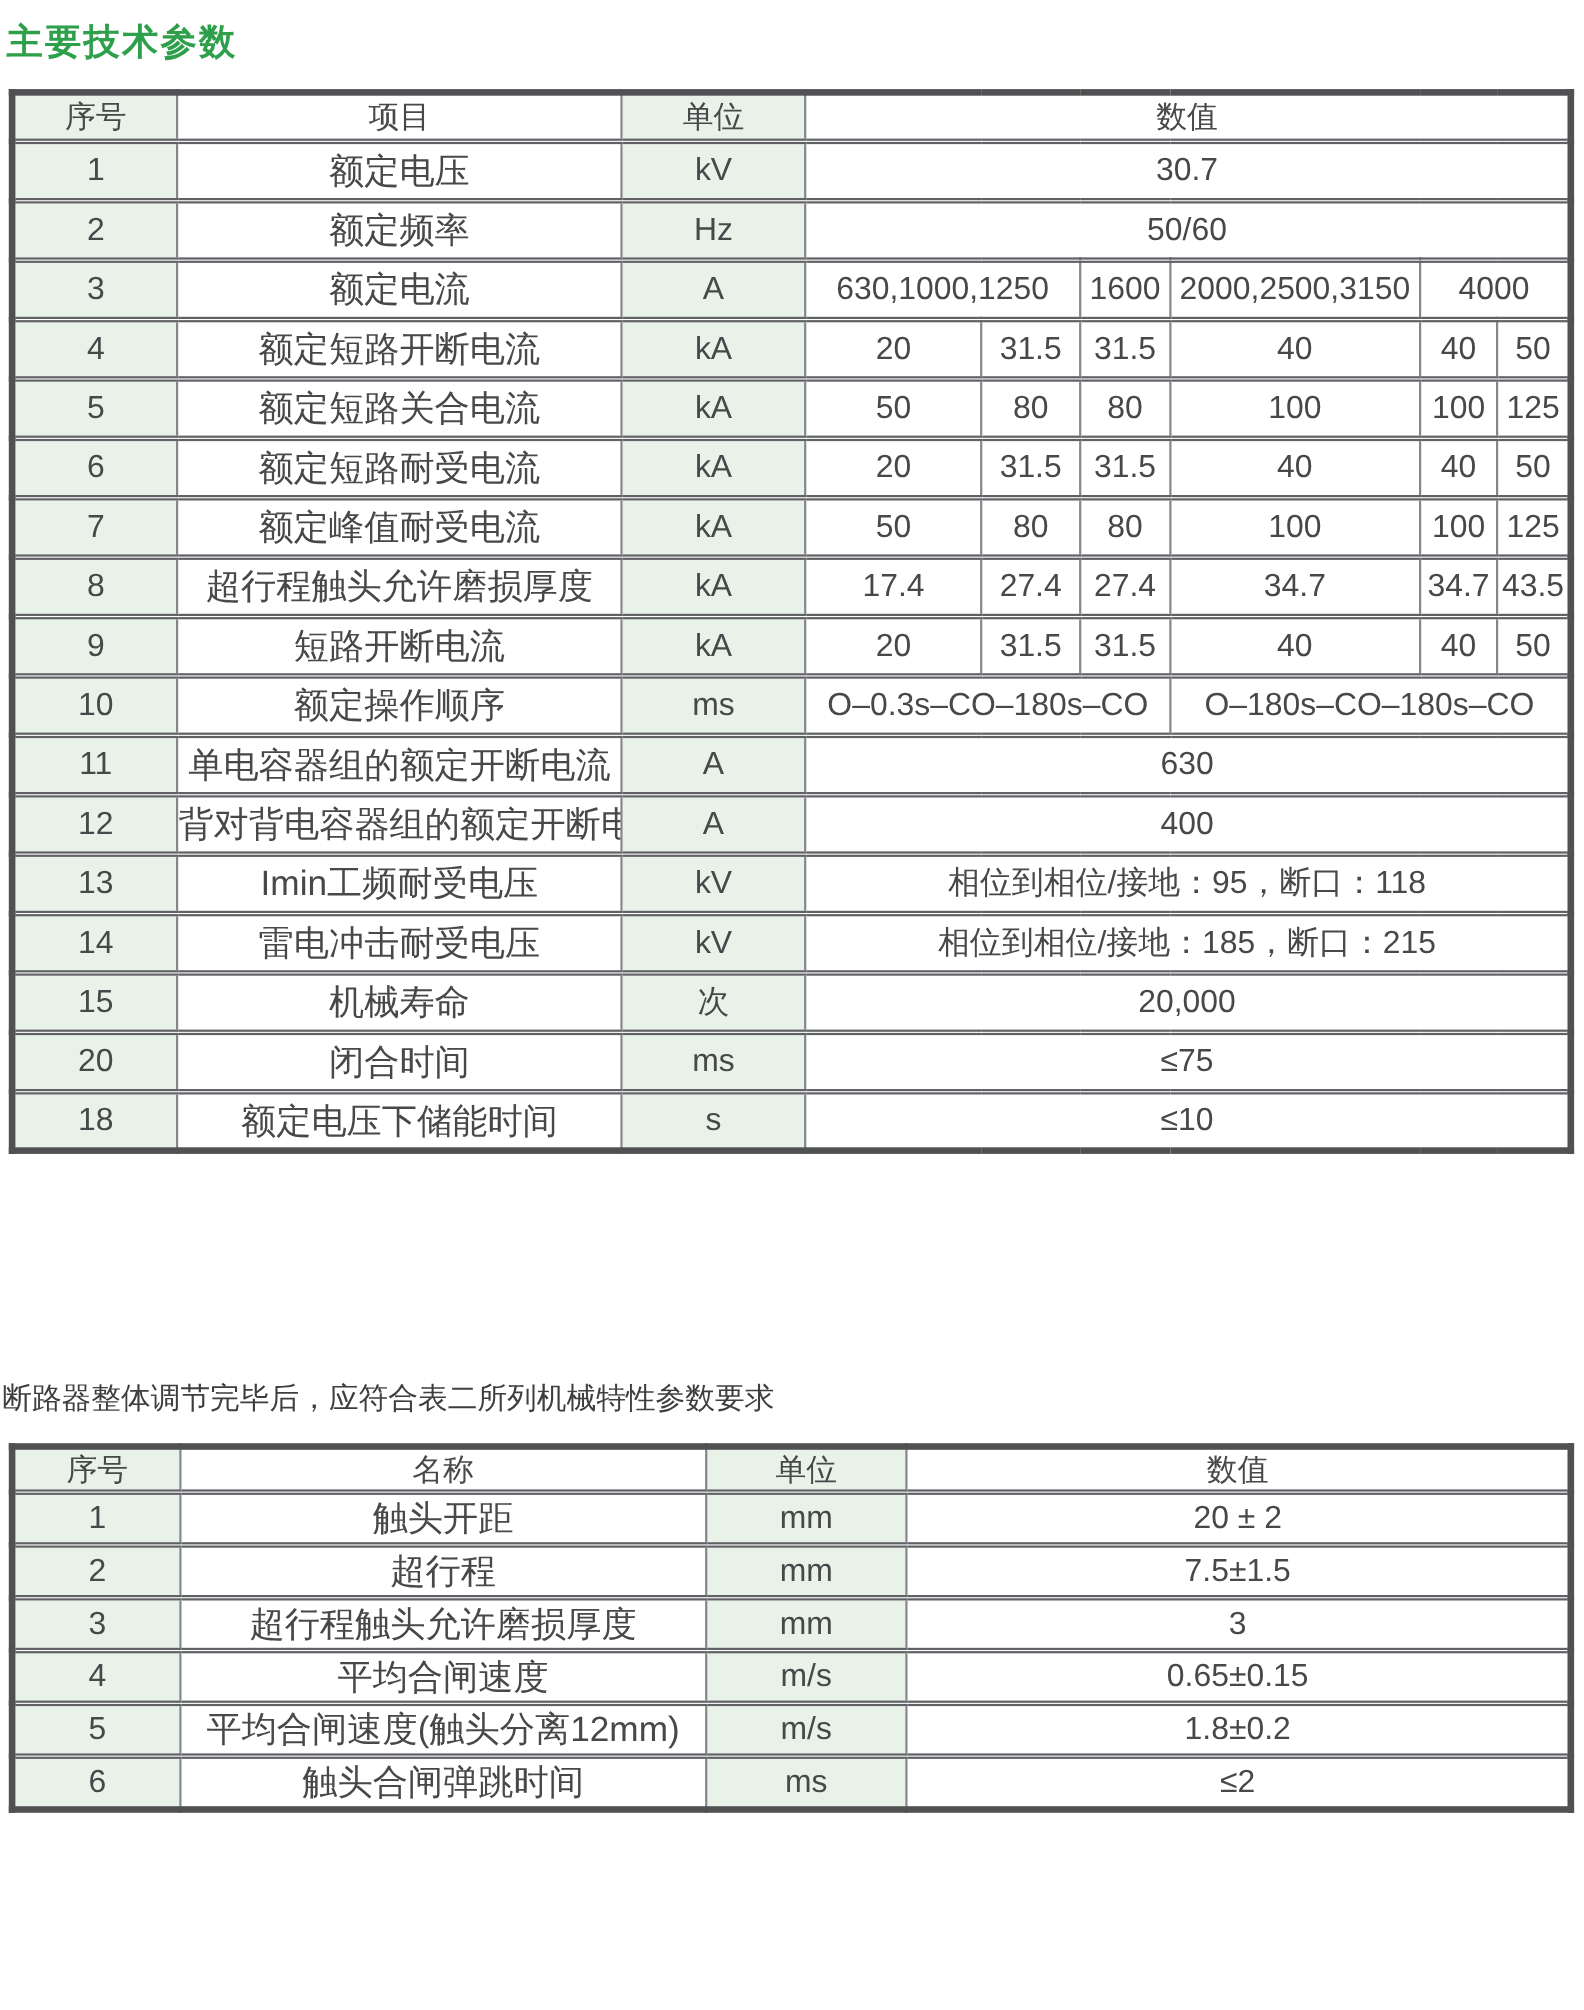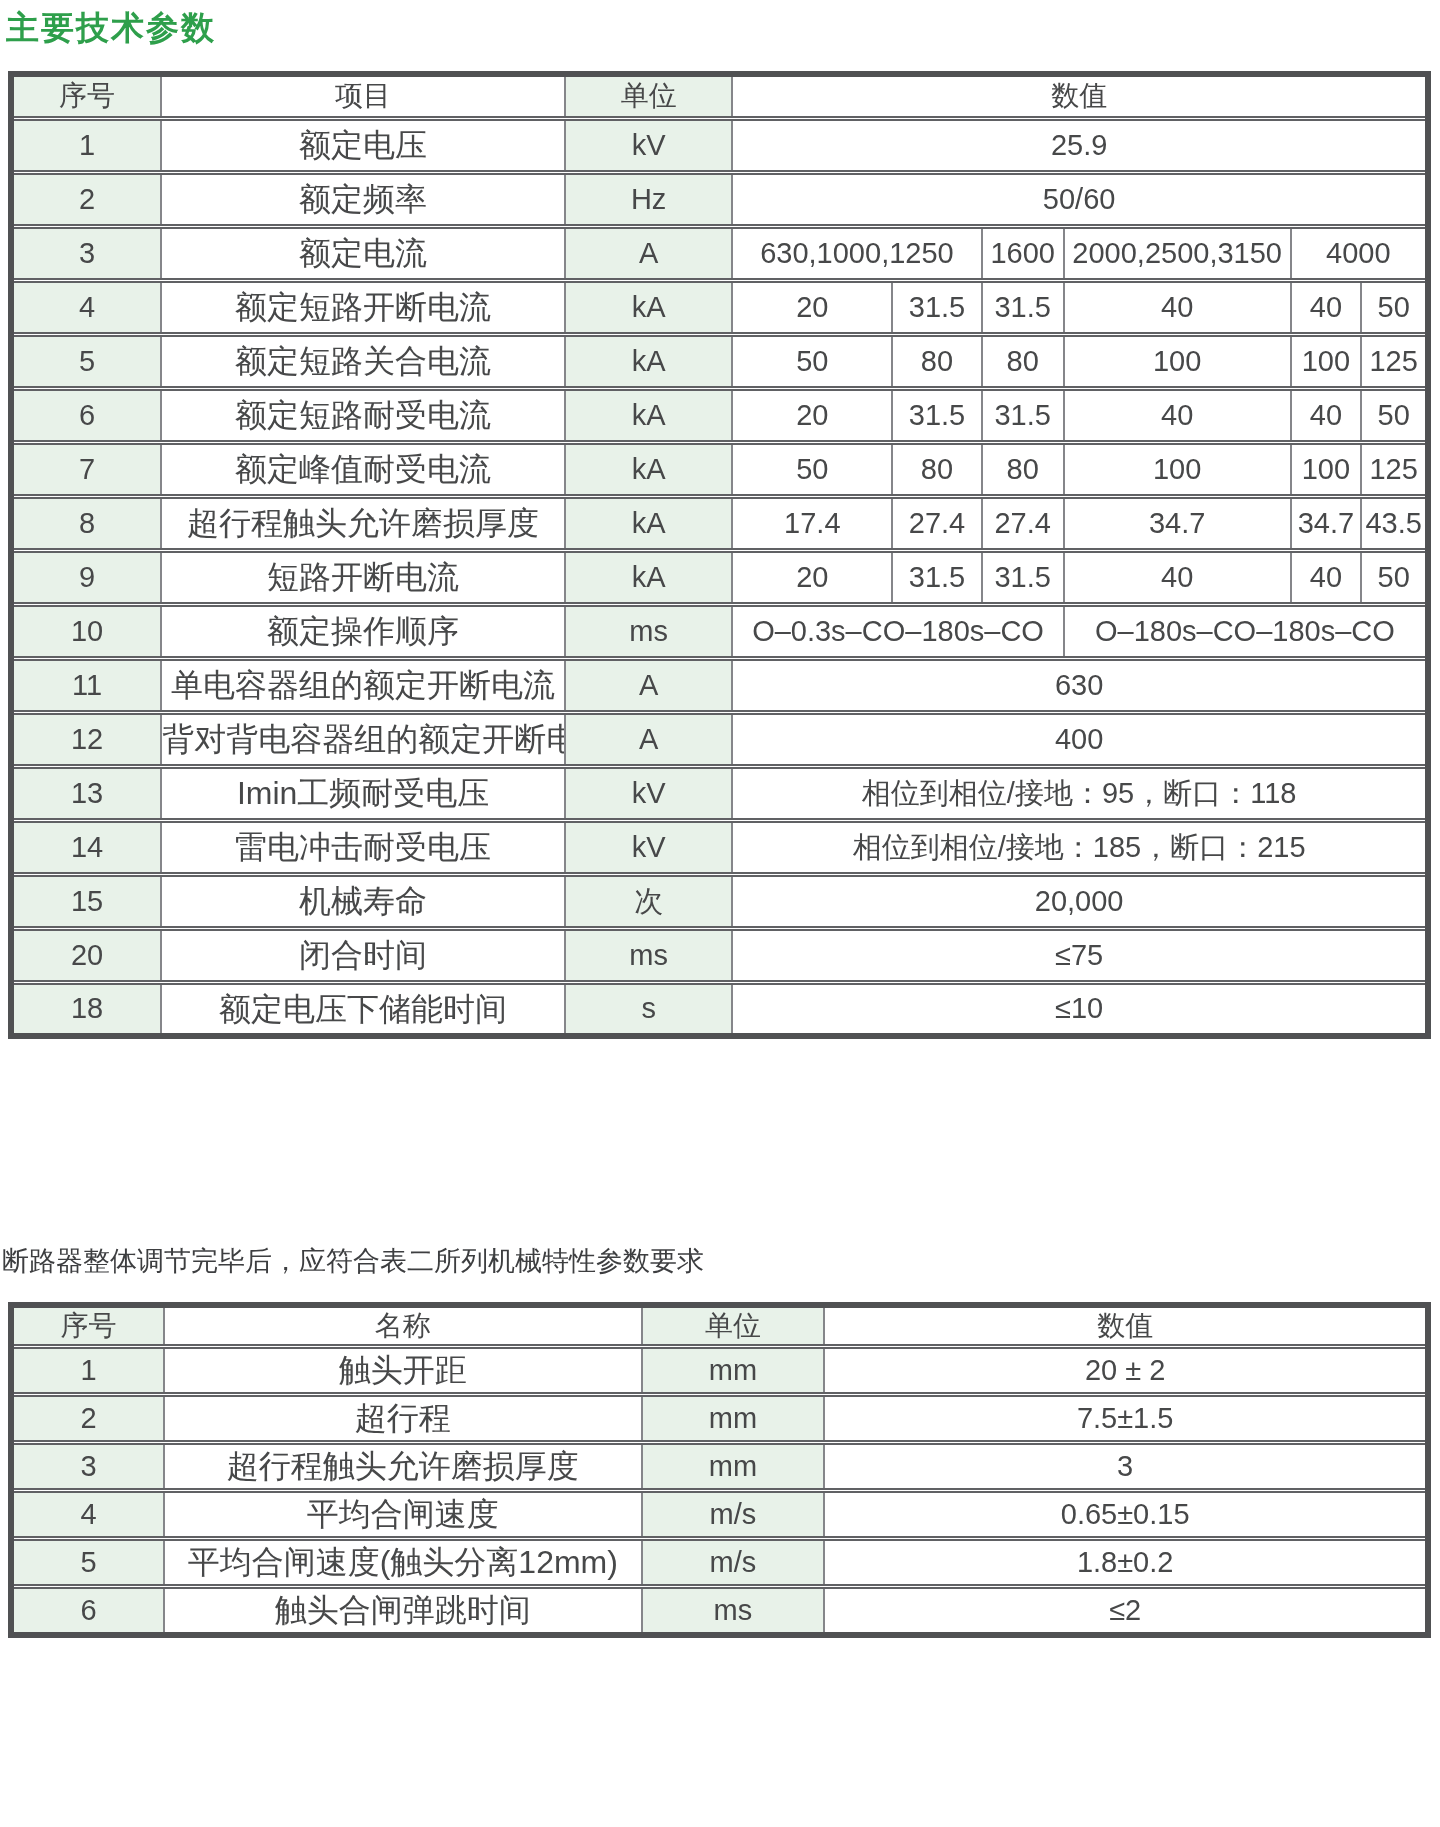--- a/index.html
+++ b/index.html
@@ -9,21 +9,21 @@
     --b-row:#606164;
     --b-col:#85868A;
     --text:#474849;
   }
   *{box-sizing:border-box;margin:0;padding:0;}
   body{
     width:1440px;height:1827px;overflow:hidden;background:#ffffff;
     font-family:"Liberation Sans","DejaVu Sans",sans-serif;color:var(--text);
   }
   .title{
-    margin:10px 0 0 6px;
+    margin:20px 0 0 6px;
     font-size:33px;font-weight:bold;color:var(--accent);
     letter-spacing:2px;line-height:1.1;
   }
   table.ptable{
     border-collapse:collapse;table-layout:fixed;
     width:1423px;margin:25px 0 0 8px;
     border:6px solid var(--b-outer);
   }
   .ptable th,.ptable td{
     border-left:2px solid var(--b-col);
@@ -79,21 +79,21 @@
         <th>项目</th>
         <th class="green">单位</th>
         <th colspan="6">数值</th>
       </tr>
     </thead>
     <tbody>
         <tr>
           <td class="green num">1</td>
           <td class="item">额定电压</td>
           <td class="green unit">kV</td>
-          <td class="val" colspan="6">25.9</td>
+          <td class="val" colspan="6">30.7</td>
         </tr>
         <tr>
           <td class="green num">2</td>
           <td class="item">额定频率</td>
           <td class="green unit">Hz</td>
           <td class="val" colspan="6">50/60</td>
         </tr>
         <tr>
           <td class="green num">3</td>
           <td class="item">额定电流</td>

